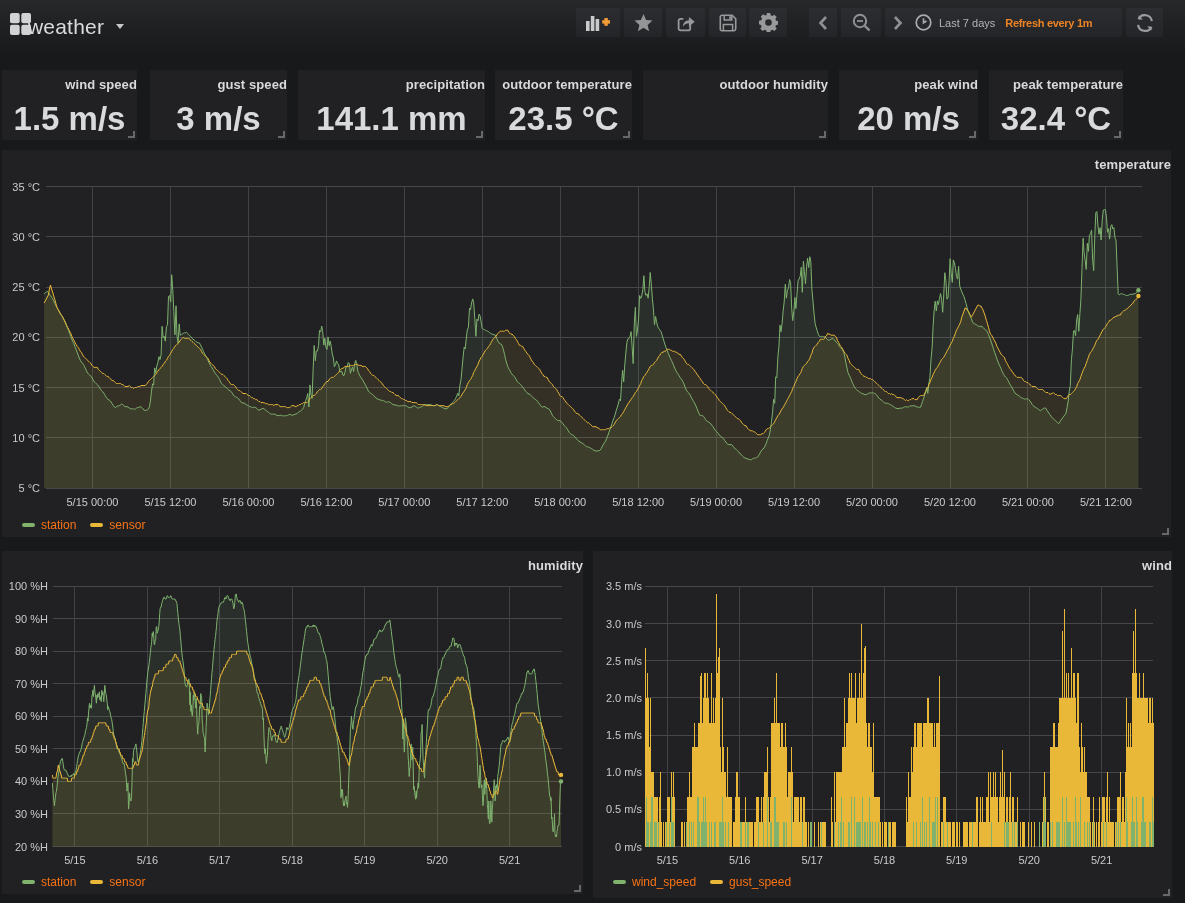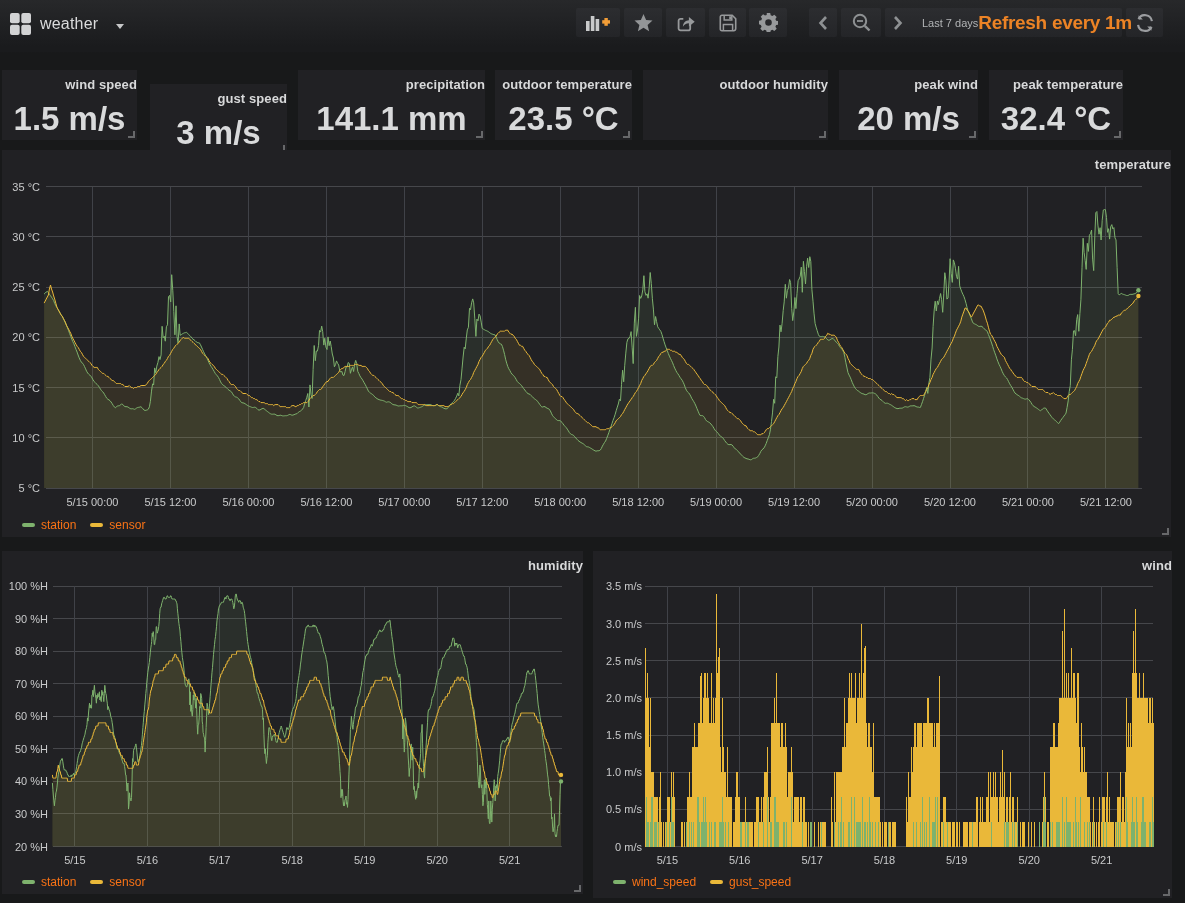--- a/index.html
+++ b/index.html
@@ -21,21 +21,21 @@
       <div style="position:absolute;left:10px;top:13px">
         <svg width="21" height="22" viewBox="0 0 21 22">
           <g fill="#d2d3d4">
             <rect x="0" y="0" width="9.7" height="10.2" rx="2"></rect>
             <rect x="11.3" y="0" width="9.7" height="10.2" rx="2"></rect>
             <rect x="0" y="11.8" width="9.7" height="10.2" rx="2"></rect>
             <rect x="11.3" y="11.8" width="9.7" height="10.2" rx="2"></rect>
           </g>
         </svg>
       </div>
-      <div style="position:absolute;left:40px;top:15px;color:#dadbdc;font-size:16px;letter-spacing:0.2px;">weather</div>
+      <div style="position:absolute;left:28px;top:15px;color:#dadbdc;font-size:21px;letter-spacing:0.2px;">weather</div>
       <div style="position:absolute;left:116px;top:24px">
         <svg width="8" height="5" viewBox="0 0 8 5" style="display:block">
           <path fill="#c7c8c9" d="M0 0h8L4 5z"></path>
         </svg>
       </div>
       <div class="btn" style="left:576px;width:44px">
         <svg width="24" height="17" viewBox="0 0 24 17">
           <g fill="#c9cacb">
             <rect x="0" y="7" width="3.6" height="10"></rect>
             <rect x="4.8" y="2" width="3.6" height="15"></rect>
@@ -95,29 +95,29 @@
           <path d="M3.1 10.8a7.1 7.1 0 0013.4 2.1" fill="none" stroke="#9b9da0" stroke-width="2.2"></path>
           <path d="M16.4 16.8v-4.2h-4.2z" fill="#9b9da0"></path>
         </svg>
       </div>
       <div class="btn" style="left:907px;width:215px;justify-content:flex-start;padding-left:8px;white-space:nowrap">
         <svg width="17" height="17" viewBox="0 0 17 17">
           <circle cx="8.5" cy="8.5" r="7.3" fill="none" stroke="#a9abad" stroke-width="1.7"></circle>
           <path d="M8.5 4.2v4.6l3-1.8" fill="none" stroke="#a9abad" stroke-width="1.6"></path>
         </svg>
         <span style="color:#b2b4b6;font-size:11px;margin-left:7px">Last 7 days</span>
-        <span style="color:#ec8325;font-size:19px;font-weight:bold;letter-spacing:-0.3px">Refresh every 1m</span>
+        <span style="color:#ec8325;font-size:11px;font-weight:bold;margin-left:10px;letter-spacing:-0.3px">Refresh every 1m</span>
       </div>
     </div>
     <div class="panel" style="left:2px;top:70px;width:135px;height:70px">
       <div class="ptitle" style="line-height:30px">wind speed</div>
       <div class="statval">1.5 m/s</div>
       <div class="rsz"></div>
     </div>
-    <div class="panel" style="left:150px;top:84px;width:137px;height:70px">
+    <div class="panel" style="left:150px;top:70px;width:137px;height:70px">
       <div class="ptitle" style="line-height:30px">gust speed</div>
       <div class="statval">3 m/s</div>
       <div class="rsz"></div>
     </div>
     <div class="panel" style="left:298px;top:70px;width:187px;height:70px">
       <div class="ptitle" style="line-height:30px">precipitation</div>
       <div class="statval">141.1 mm</div>
       <div class="rsz"></div>
     </div>
     <div class="panel" style="left:495px;top:70px;width:137px;height:70px">

